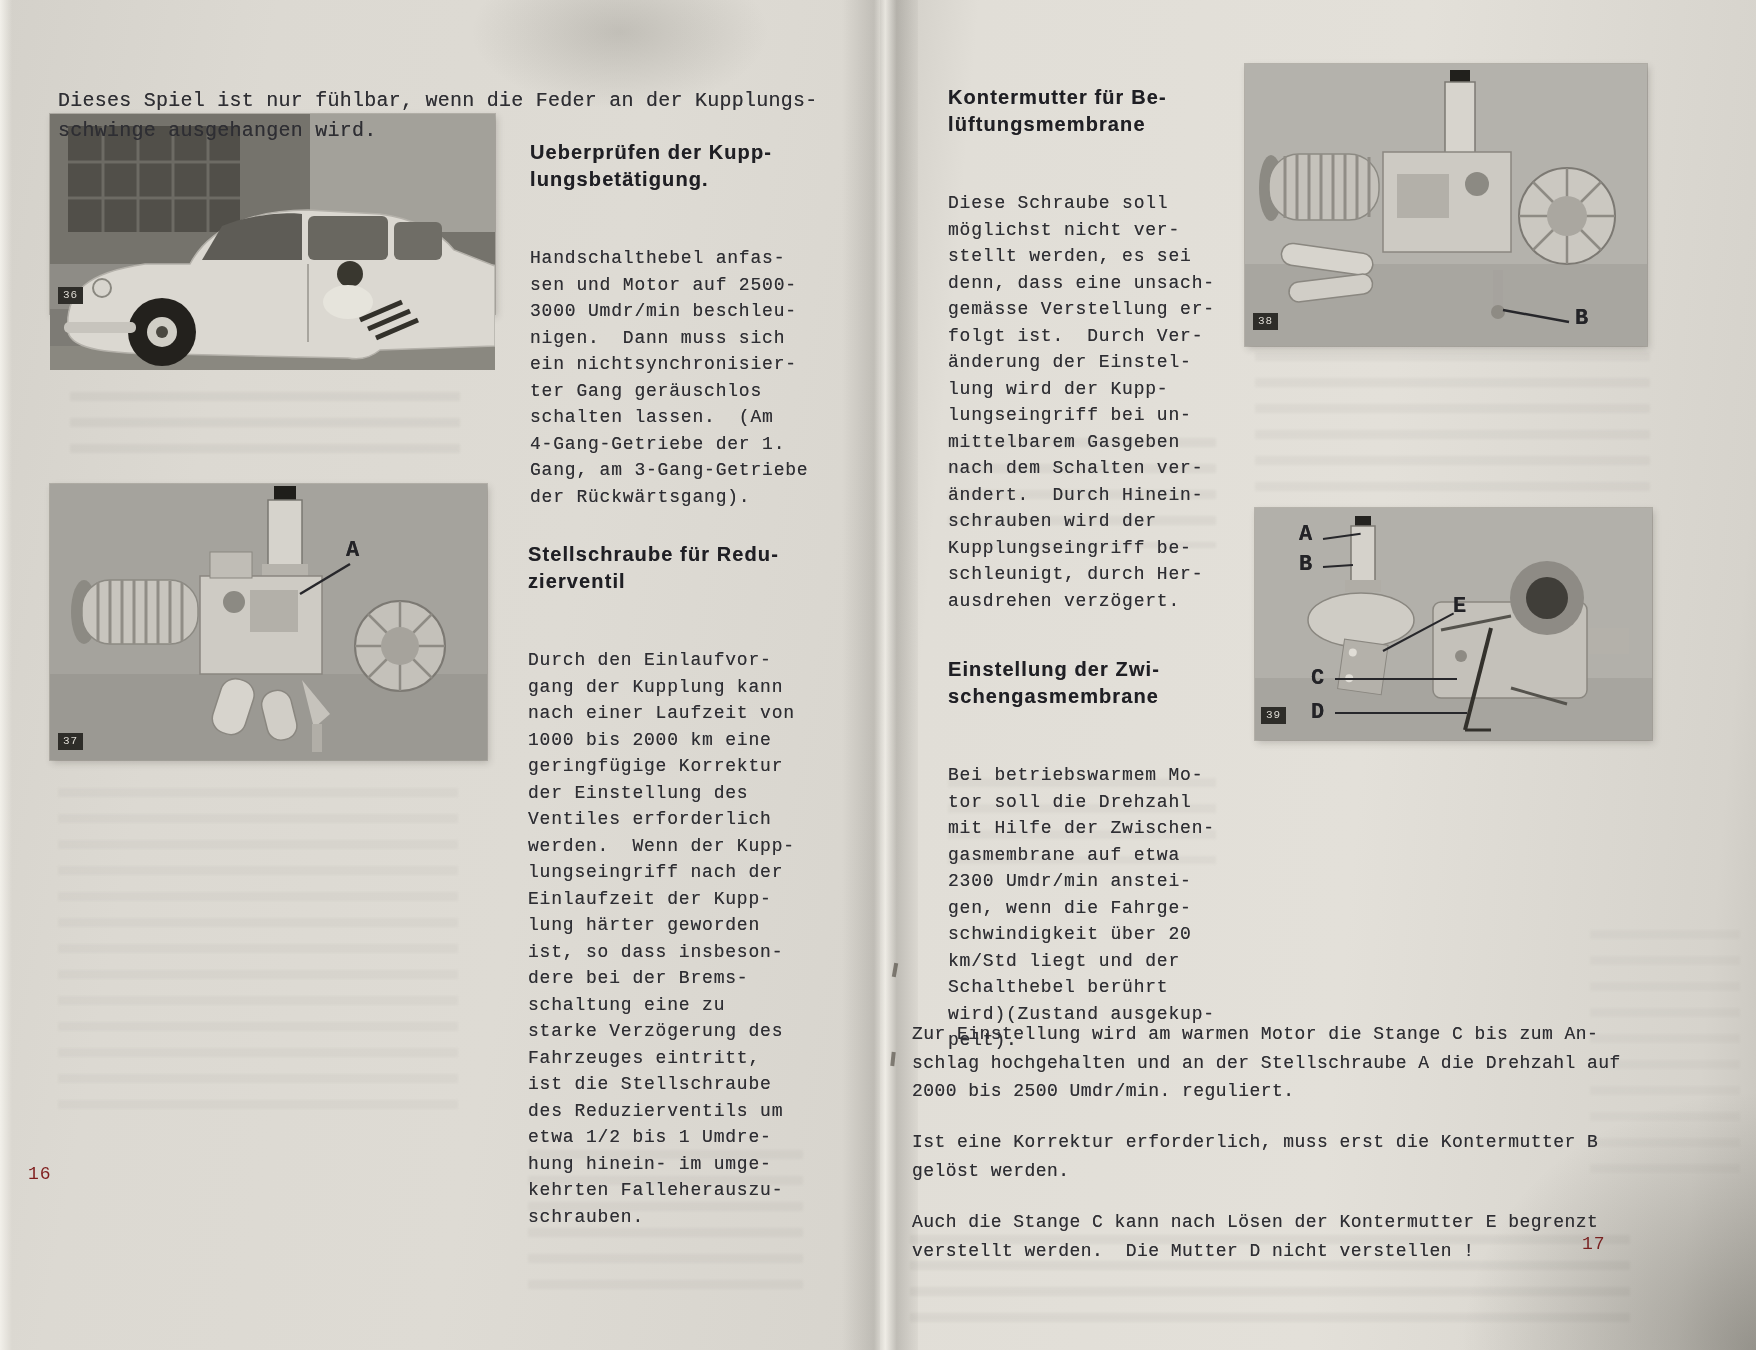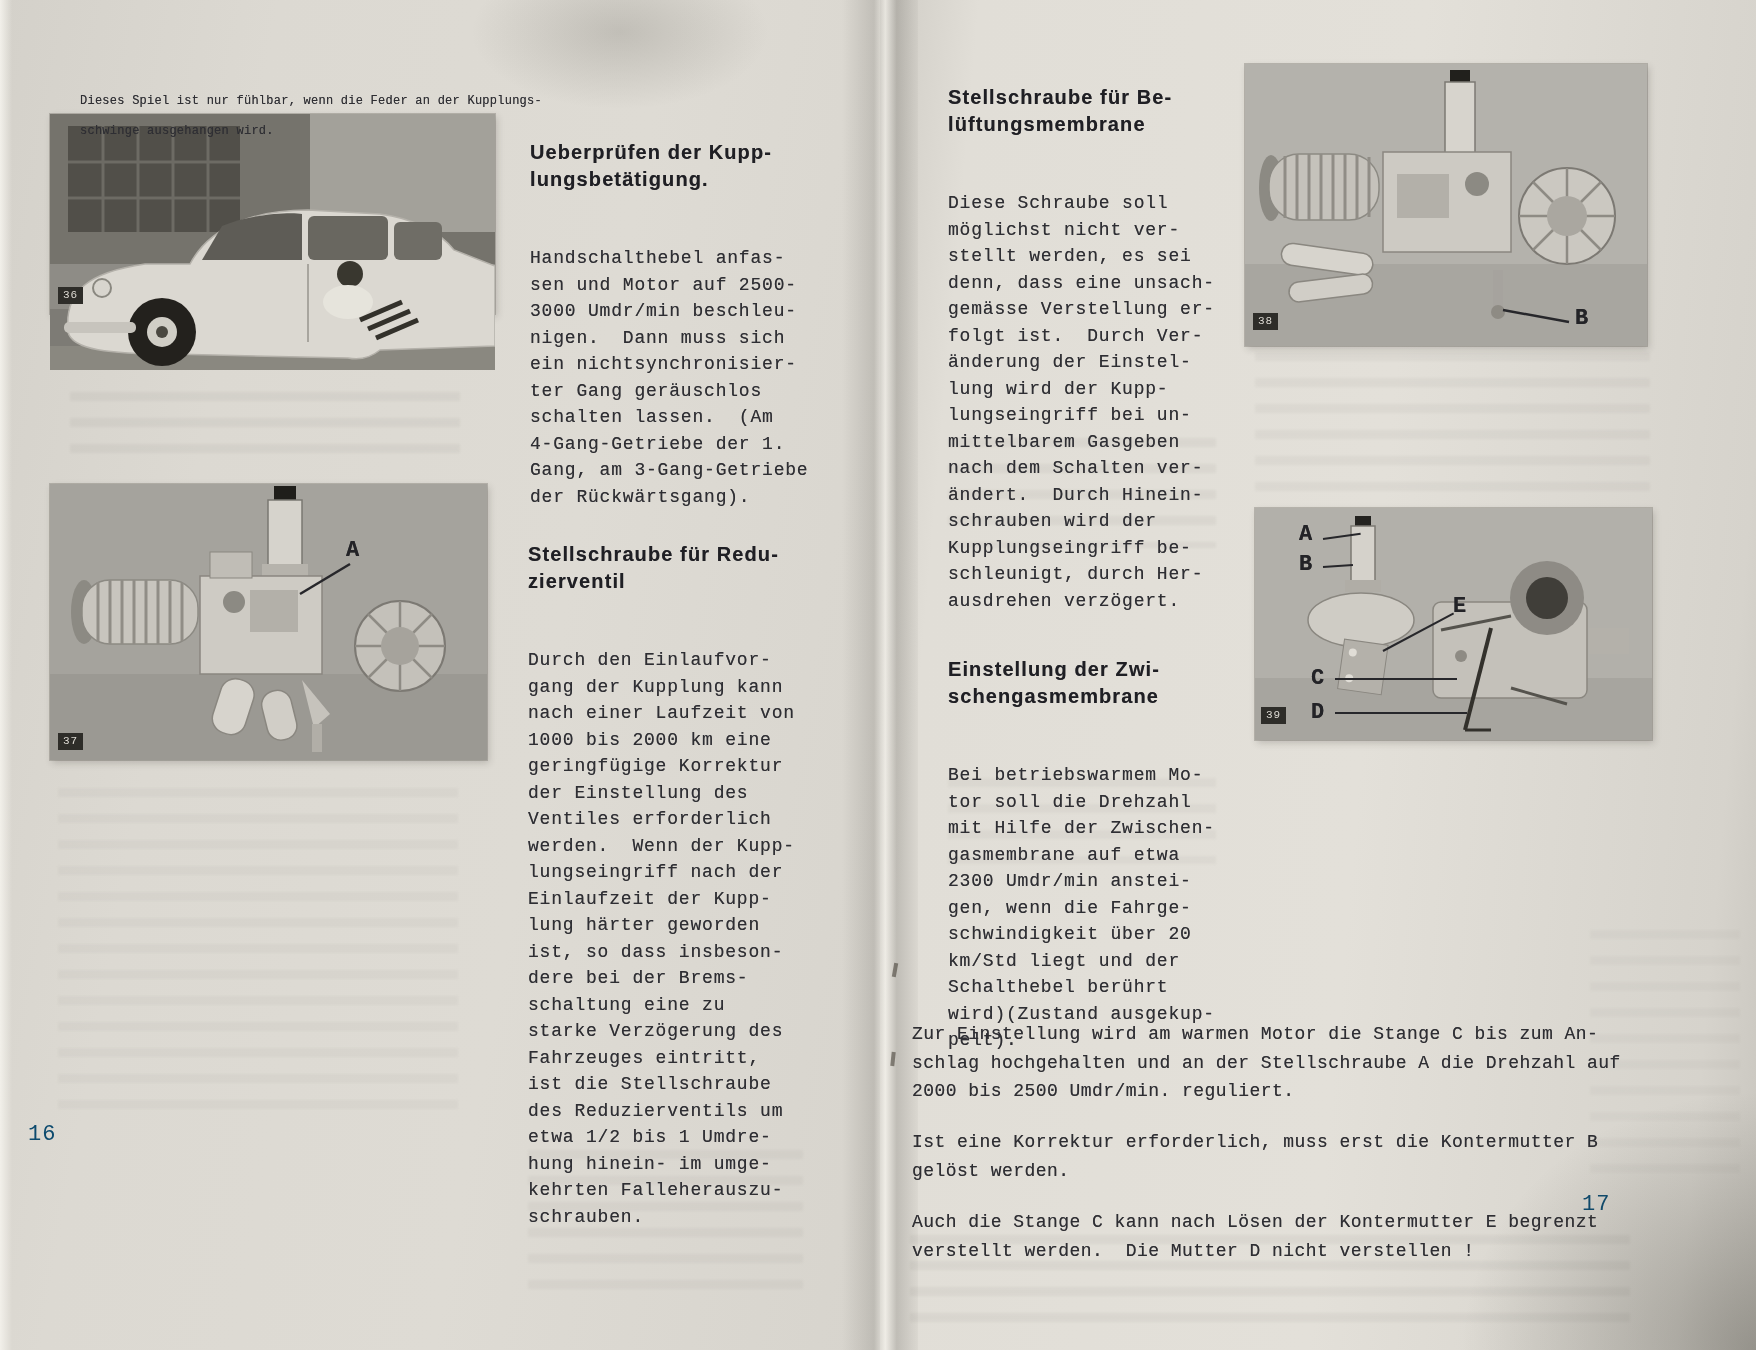--- a/index.html
+++ b/index.html
@@ -15,23 +15,23 @@
   .gutter{position:absolute;left:842px;top:0;width:76px;height:100%;z-index:6;pointer-events:none;
     background:linear-gradient(90deg,rgba(60,58,52,0) 0%,rgba(60,58,52,.16) 42%,rgba(250,248,242,.55) 57%,rgba(60,58,52,.20) 72%,rgba(60,58,52,.04) 100%);}
   .corner-shadow{position:absolute;right:0;bottom:0;width:320px;height:280px;z-index:5;pointer-events:none;
     background:radial-gradient(ellipse at 100% 100%,rgba(66,64,56,.38),rgba(66,64,56,0) 65%);}
   .smudge{position:absolute;left:470px;top:-20px;width:300px;height:130px;z-index:1;
     background:radial-gradient(ellipse at 50% 40%,rgba(92,90,82,.22),rgba(92,90,82,0) 70%);}
   .txt{position:absolute;z-index:3;color:#2e2e33;font-size:18px;line-height:26.5px;
     letter-spacing:.8px;white-space:pre;text-shadow:0 0 .5px rgba(46,46,51,.6);}
   .txt .heading div{font-family:"Liberation Sans",sans-serif;font-weight:700;font-size:20px;
     letter-spacing:1.1px;color:#1f1f24;}
-  .intro{font-size:12px;line-height:30px;letter-spacing:.25px;margin-left:22px;}
+  .intro{font-size:20px;line-height:30px;letter-spacing:.25px;}
   .bpar{font-size:18px;line-height:28.5px;letter-spacing:.45px;}
-  .pageno{position:absolute;z-index:3;font-size:22px;color:#0c4a6e;letter-spacing:1px;}
+  .pageno{position:absolute;z-index:3;font-size:18px;color:#7f1d1d;letter-spacing:1px;margin-top:42px;}
   .figure{position:absolute;z-index:2;
     box-shadow:0 0 0 1px rgba(78,76,70,.28),2px 3px 7px rgba(58,56,50,.22);}
   .figure svg{display:block;}
   .badge{position:absolute;left:8px;bottom:10px;background:#2e2d29;color:#dddad3;
     font-size:11px;line-height:17px;padding:0 5px;letter-spacing:1px;z-index:4;}
   .callout{position:absolute;z-index:4;font-size:22px;font-weight:bold;color:#232327;
     line-height:22px;text-shadow:0 0 .5px rgba(35,35,39,.7);}
   .pline{position:absolute;z-index:4;height:2px;background:#27272b;transform-origin:left center;}
   .ghost{position:absolute;z-index:1;opacity:.45;filter:blur(1.6px);
     background:repeating-linear-gradient(180deg,rgba(108,106,98,.17) 0 9px,transparent 9px 26px);}
@@ -150,21 +150,21 @@
 
   <div class="page page-right"></div>
 
   <div class="ghost" style="left:948px;top:438px;width:268px;height:110px;"></div>
   <div class="ghost" style="left:948px;top:778px;width:268px;height:86px;opacity:.35;"></div>
   <div class="ghost" style="left:1255px;top:352px;width:395px;height:146px;opacity:.38;"></div>
   <div class="ghost" style="left:910px;top:1235px;width:720px;height:100px;"></div>
   <div class="ghost" style="left:1590px;top:930px;width:150px;height:250px;opacity:.28;"></div>
 
   <div class="txt" style="left:948px;top:31px;">
-    <div class="heading"><div>Stellschraube für Be-</div><div>lüftungsmembrane</div></div>
+    <div class="heading"><div>Kontermutter für Be-</div><div>lüftungsmembrane</div></div>
     <div><div>Diese Schraube soll</div><div>möglichst nicht ver-</div><div>stellt werden, es sei</div><div>denn, dass eine unsach-</div><div>gemässe Verstellung er-</div><div>folgt ist.  Durch Ver-</div><div>änderung der Einstel-</div><div>lung wird der Kupp-</div><div>lungseingriff bei un-</div><div>mittelbarem Gasgeben</div><div>nach dem Schalten ver-</div><div>ändert.  Durch Hinein-</div><div>schrauben wird der</div><div>Kupplungseingriff be-</div><div>schleunigt, durch Her-</div><div>ausdrehen verzögert.</div></div>
   </div>
 
   <div class="txt" style="left:948px;top:603px;">
     <div class="heading"><div>Einstellung der Zwi-</div><div>schengasmembrane</div></div>
     <div><div>Bei betriebswarmem Mo-</div><div>tor soll die Drehzahl</div><div>mit Hilfe der Zwischen-</div><div>gasmembrane auf etwa</div><div>2300 Umdr/min anstei-</div><div>gen, wenn die Fahrge-</div><div>schwindigkeit über 20</div><div>km/Std liegt und der</div><div>Schalthebel berührt</div><div>wird)(Zustand ausgekup-</div><div>pelt).</div></div>
   </div>
 
   <div class="figure" style="left:1245px;top:64px;width:402px;height:282px;">
     <svg width="402" height="282" viewBox="0 0 402 282">

